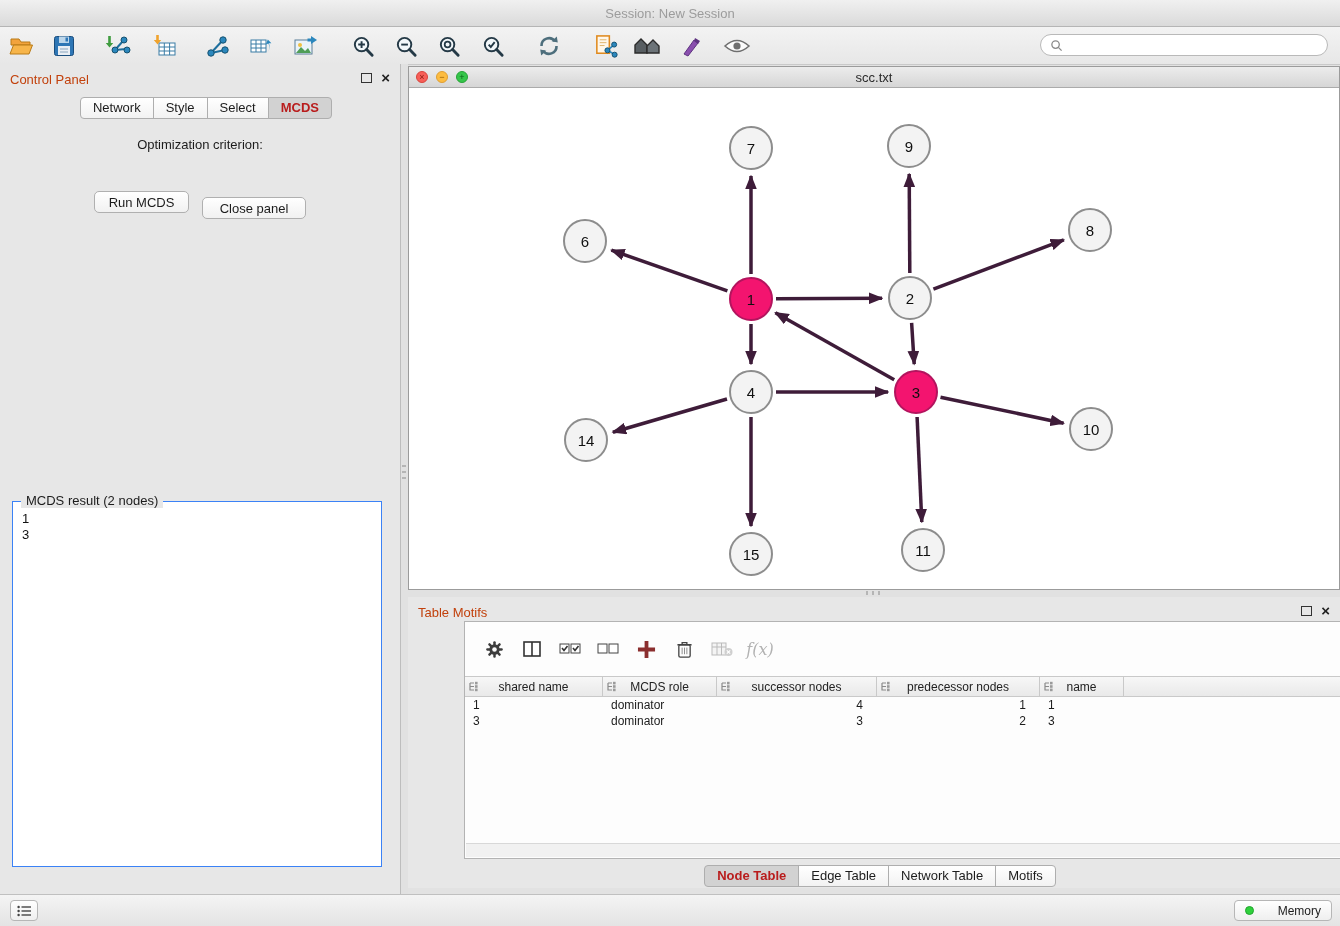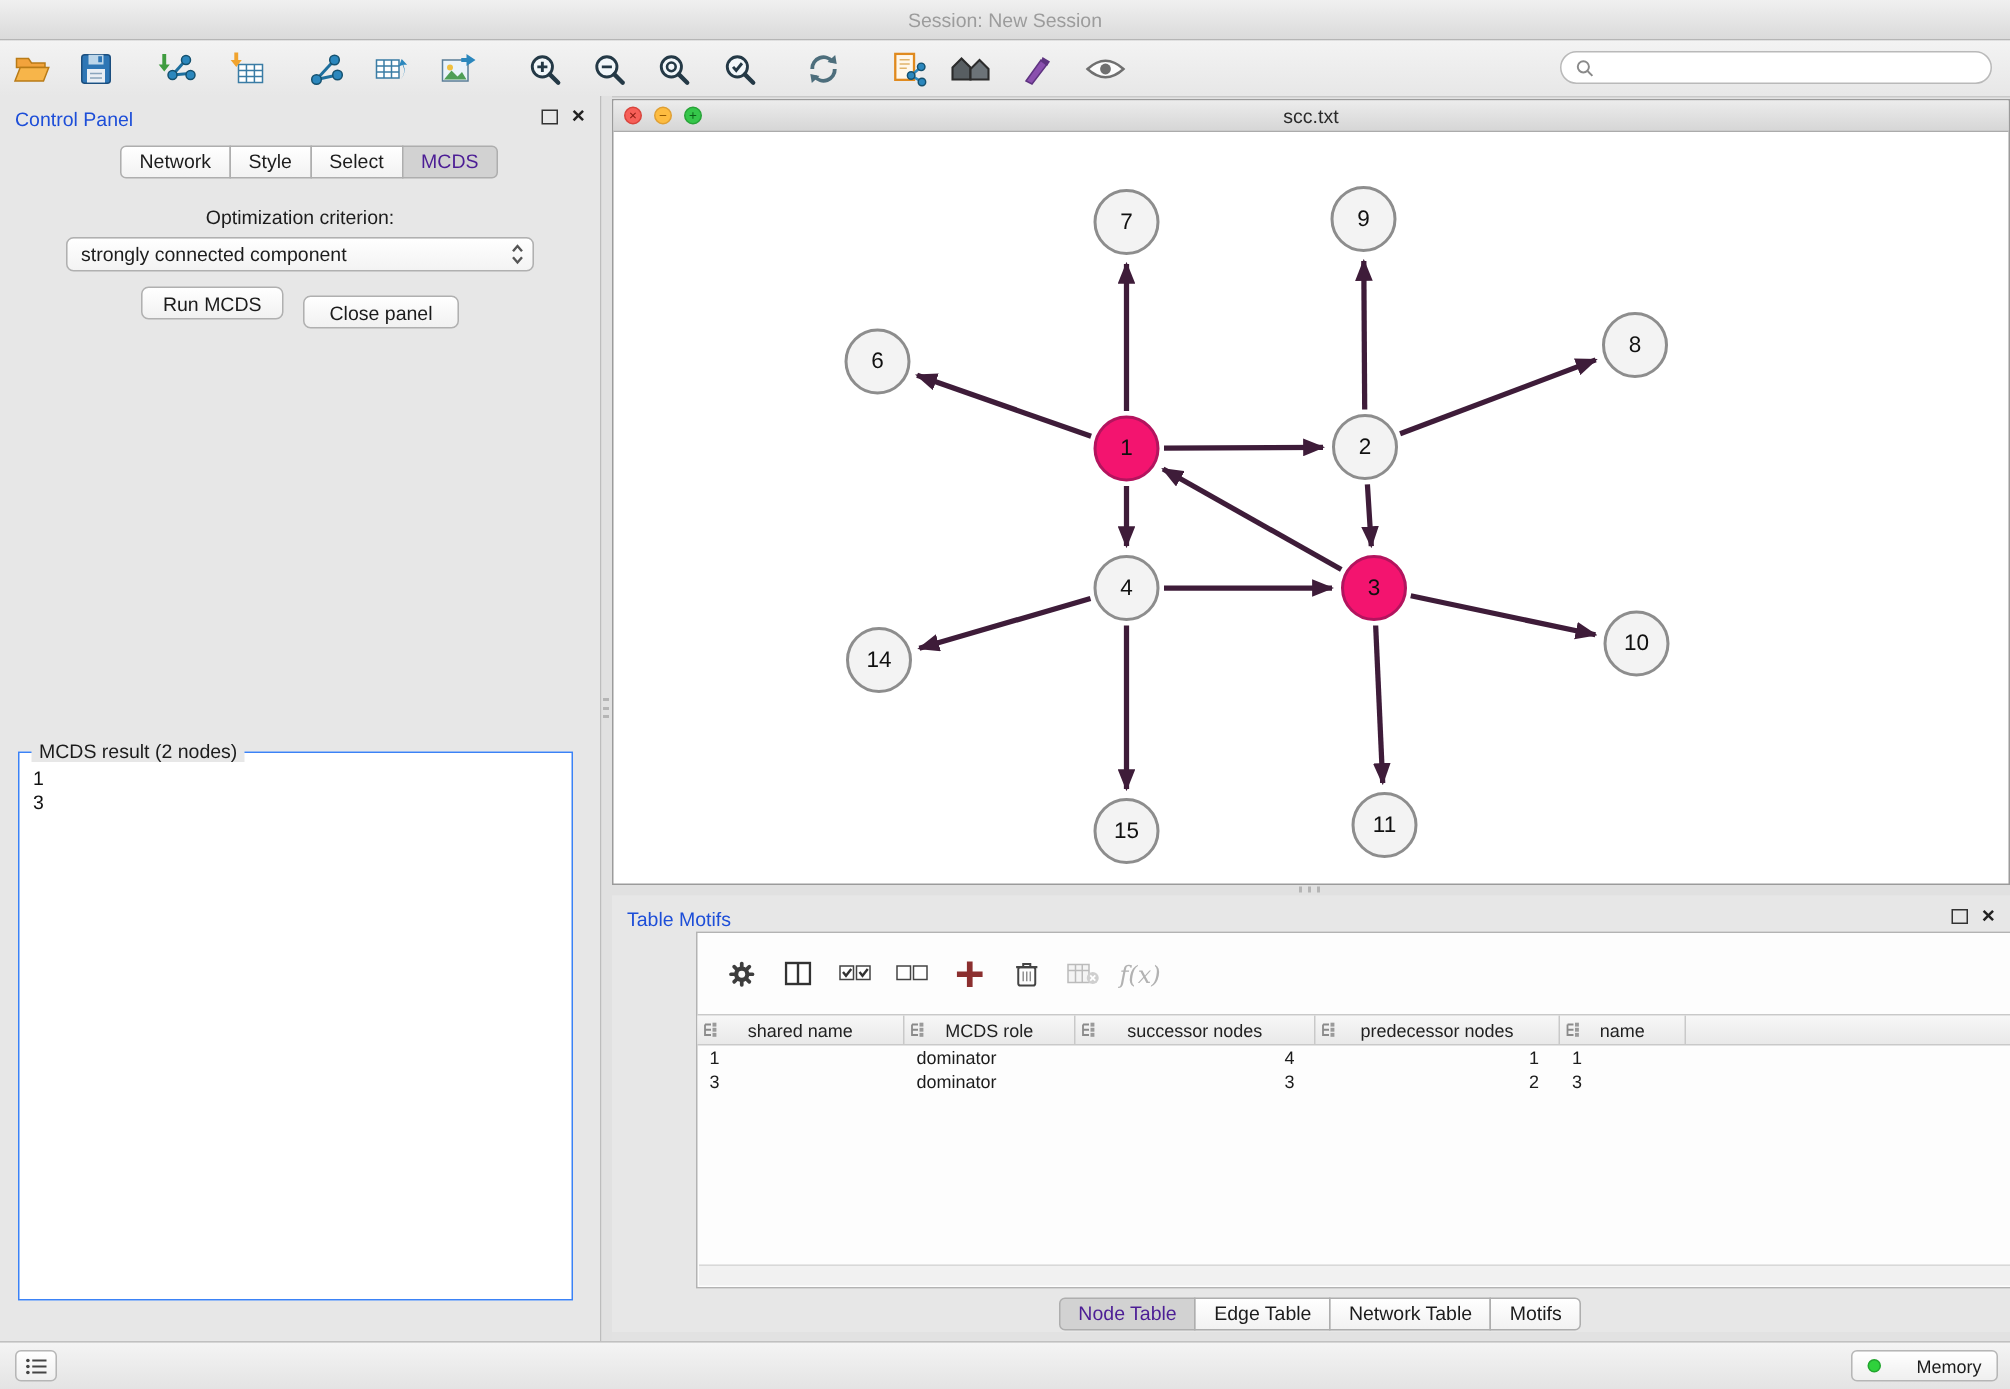--- a/index.html
+++ b/index.html
@@ -13,30 +13,30 @@
   .toolbar{position:absolute;left:0;top:27px;width:1340px;height:37px;
            background:linear-gradient(#f3f3f3,#e7e7e7);border-bottom:1px solid #c9c9c9;}
   .tb-btn{position:absolute;top:4px;width:34px;height:30px;display:flex;align-items:center;justify-content:center;}
   .search{position:absolute;left:1040px;top:7px;width:288px;height:22px;border:1px solid #b9b9b9;border-radius:12px;
           background:#fff;display:flex;align-items:center;padding:0 9px;box-sizing:border-box;}
   .search input{border:none;outline:none;flex:1;font-size:12px;margin-left:6px;background:transparent;
                 font-family:"Liberation Sans",sans-serif;}
 
   
   .control-panel{position:absolute;left:0;top:64px;width:401px;height:830px;background:#e7e7e7;border-right:1px solid #bdbdbd;box-sizing:border-box;}
-  .panel-title{position:absolute;left:10px;top:8px;color:#1d4ed8;}
+  .panel-title{position:absolute;left:10px;top:8px;color:#c2410c;}
   .win-btns{position:absolute;right:10px;top:8px;display:flex;gap:9px;align-items:center;}
   .float-btn{width:9px;height:8px;border:1.5px solid #333;display:inline-block;background:transparent;}
   .close-btn{font-size:15px;font-weight:bold;color:#222;line-height:12px;}
   .seg{display:flex;justify-content:center;}
   .seg-btn{background:linear-gradient(#ffffff,#f2f2f2);border:1px solid #aeaeae;padding:2px 12px;font-size:13px;
            color:#1c1c1c;margin-left:-1px;height:16px;line-height:16px;}
   .seg-btn:first-child{border-radius:4px 0 0 4px;margin-left:12px;}
   .seg-btn:last-child{border-radius:0 4px 4px 0;}
-  .seg-btn.active{background:#d2d2d2;color:#4c1d95;}
+  .seg-btn.active{background:#d2d2d2;color:#b91c1c;font-weight:bold;}
   .cp-tabs{position:absolute;left:0;right:0;top:33px;}
   .opt-label{position:absolute;top:73px;width:100%;text-align:center;}
   .dropdown{position:absolute;left:44px;top:94px;width:312px;height:23px;background:linear-gradient(#ffffff,#f3f3f3);
             border:1px solid #b0b0b0;border-radius:5px;display:flex;align-items:center;padding-left:9px;box-sizing:border-box;}
   .dropdown .stepper{margin-left:auto;margin-right:5px;display:flex;}
   .mac-btn{position:absolute;background:linear-gradient(#ffffff,#f1f1f1);border:1px solid #b0b0b0;border-radius:5px;
            display:flex;align-items:center;justify-content:center;height:22px;box-sizing:border-box;}
   .btn-run{left:94px;top:127px;width:95px;}
   .btn-closep{left:202px;top:133px;width:104px;}
   .result-group{position:absolute;left:12px;top:437px;width:370px;height:366px;border:1px solid #3b82f6;background:#fff;box-sizing:border-box;}
@@ -244,29 +244,20 @@
       <span class="float-btn"></span>
       <span class="close-btn">×</span>
     </span>
     <div class="seg cp-tabs">
         <div class="seg-btn">Network</div>
         <div class="seg-btn">Style</div>
         <div class="seg-btn">Select</div>
         <div class="seg-btn active">MCDS</div>
       </div>
     <div class="opt-label">Optimization criterion:</div>
-    <div class="dropdown">
-      <span>strongly connected component</span>
-      <span class="stepper">
-        <svg width="10" height="15" viewBox="0 0 10 15">
-          <path d="M2 5.5 L5 2 L8 5.5" fill="none" stroke="#555" stroke-width="1.6"></path>
-          <path d="M2 9.5 L5 13 L8 9.5" fill="none" stroke="#555" stroke-width="1.6"></path>
-        </svg>
-      </span>
-    </div>
     <div class="mac-btn btn-run">
       <span>Run MCDS</span>
     </div>
     <div class="mac-btn btn-closep">
       <span>Close panel</span>
     </div>
     <div class="result-group">
       <span class="result-label">MCDS result (2 nodes)</span>
       <div class="result-lines">
           <div>1</div>

